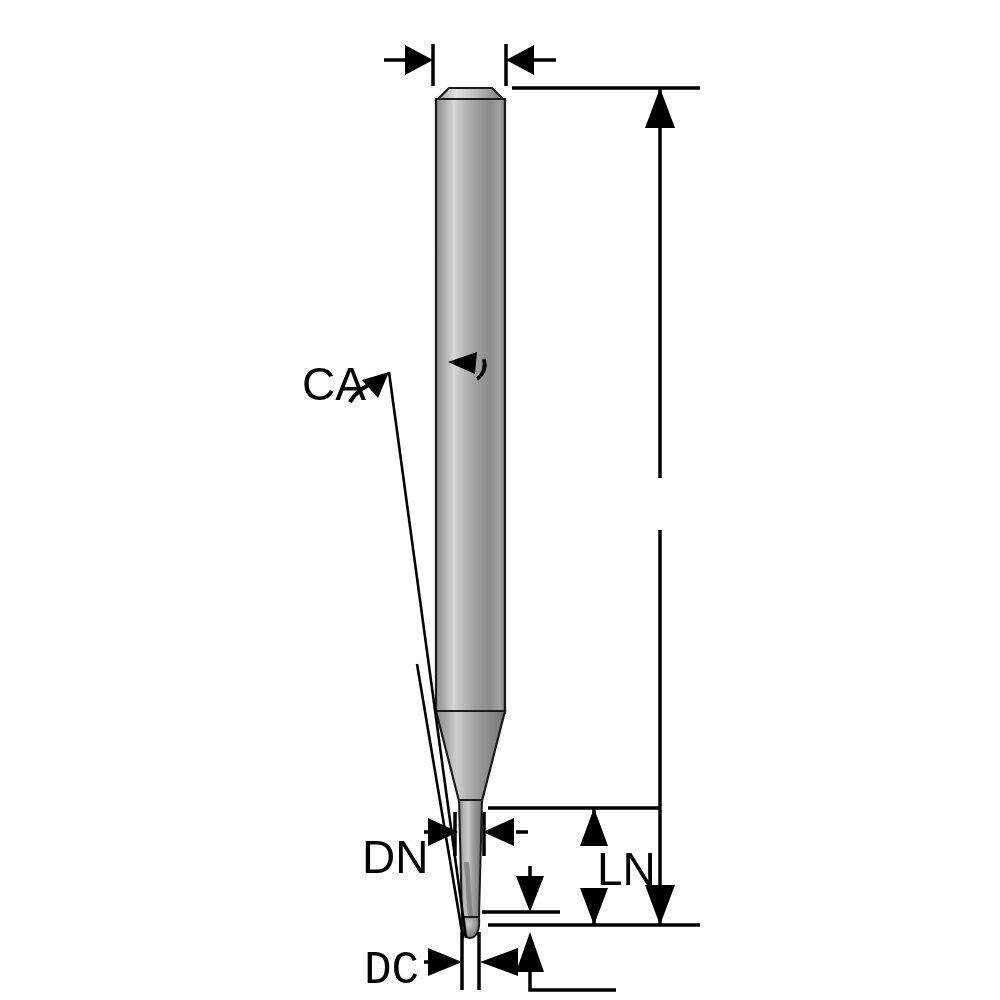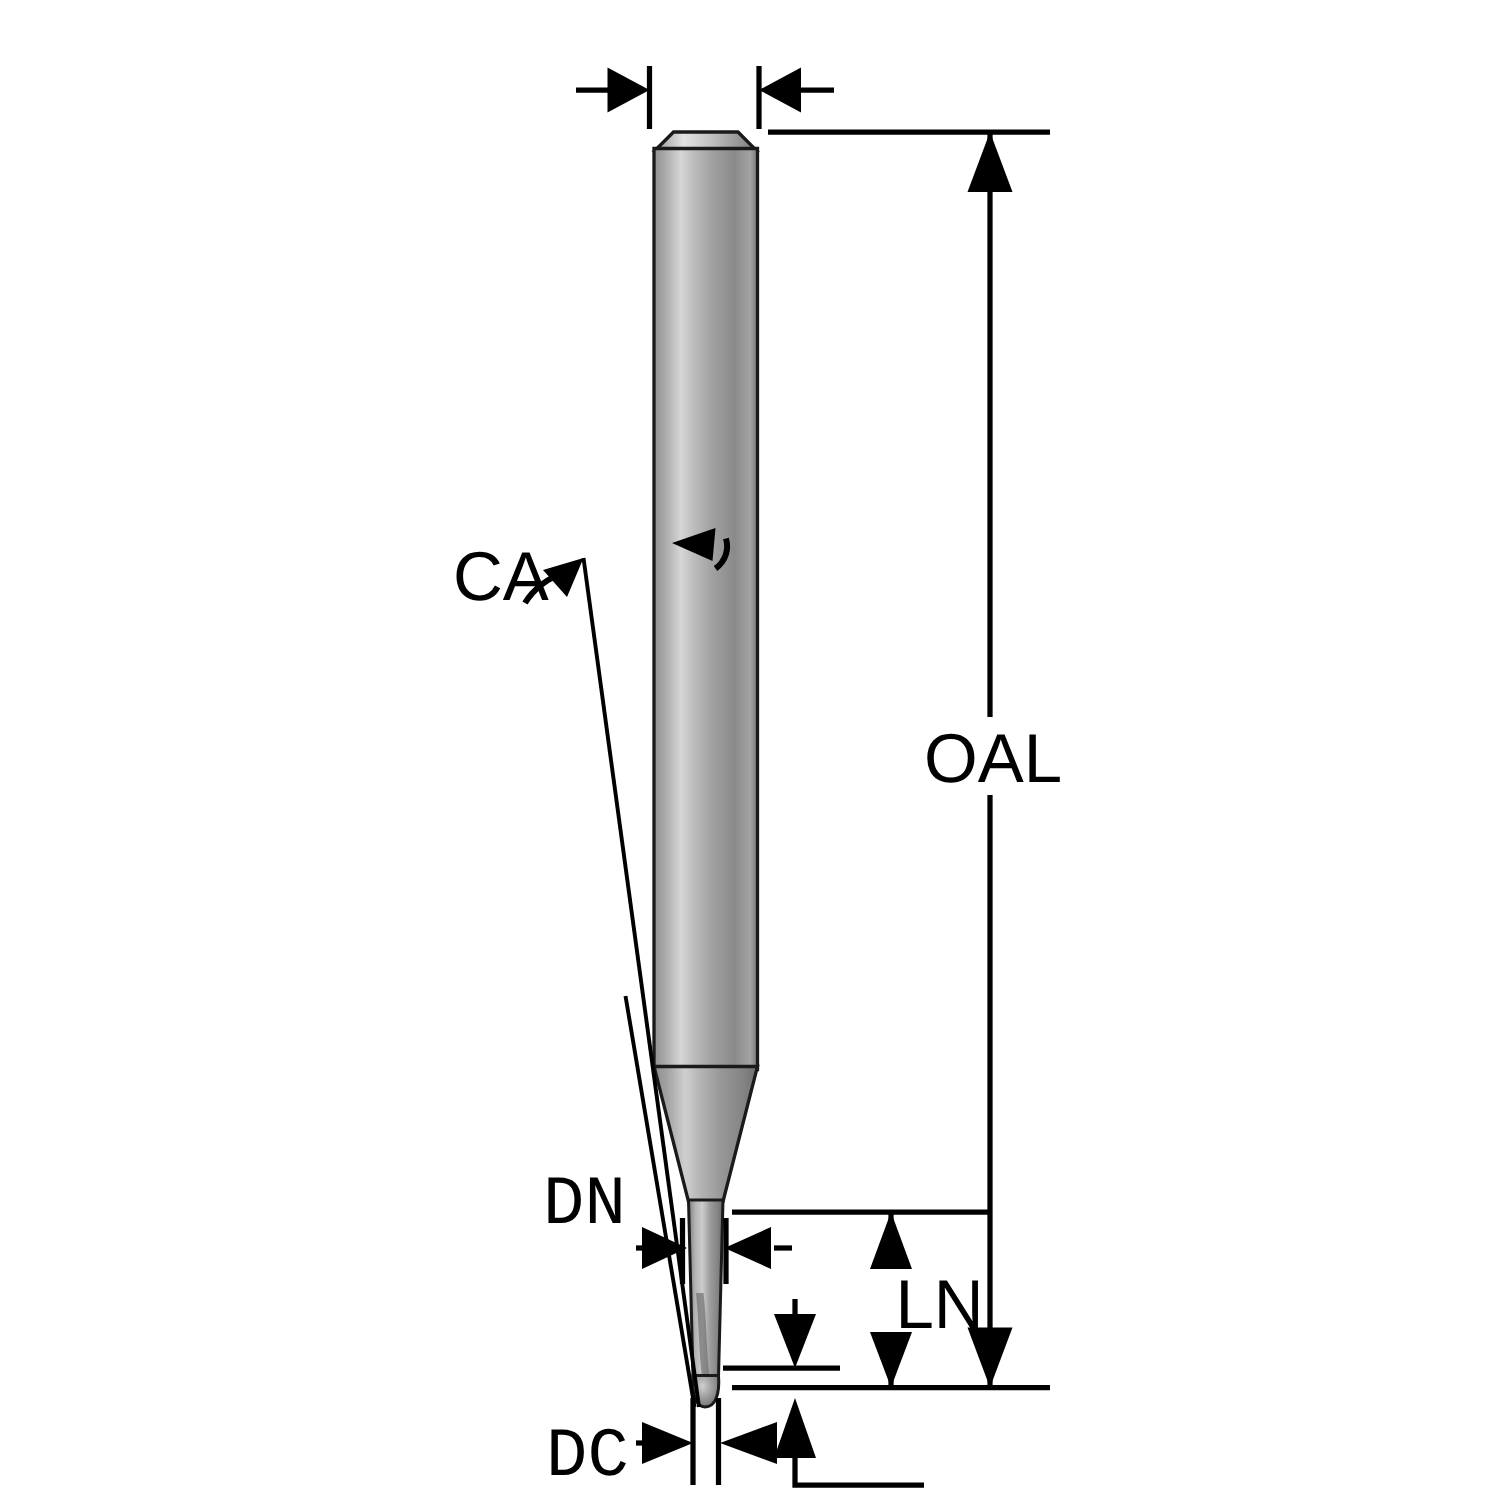--- a/index.html
+++ b/index.html
@@ -28,21 +28,21 @@
     font-size: 46px;
     font-weight: 400;
     color: #000000;
     letter-spacing: 0px;
     white-space: nowrap;
     line-height: 1;
   }
   .lbl-dmm   { left: 418px; top: 2px; }
   .lbl-ca    { left: 302px; top: 347px; margin-top: 14px; }
   .lbl-oal   { left: 616px; top: 482px; }
-  .lbl-dn    { left: 362px; top: 780px; font-family: Liberation Mono, monospace; }
+  .lbl-dn    { left: 362px; top: 834px; }
   .lbl-ln    { left: 597px; top: 846px; }
   .lbl-dc    { left: 364px; top: 948px; font-family: Liberation Mono, monospace; }
   .lbl-apmxs { left: 552px; top: 948px; }
 </style>
 </head>
 <body>
 
 <div id="canvas-root">
 
   <svg id="drawing-svg" viewBox="0 0 1000 1000">
@@ -165,18 +165,17 @@
       <line x1="462" y1="932" x2="462" y2="990" stroke="#000" stroke-width="3.5"></line>
       <line x1="479" y1="932" x2="479" y2="990" stroke="#000" stroke-width="3.5"></line>
       <line x1="424" y1="962" x2="432" y2="962" stroke="#000" stroke-width="3.5"></line>
       <polygon points="428,948 462,962 428,976" fill="#000"></polygon>
       <line x1="520" y1="962" x2="532" y2="962" stroke="#000" stroke-width="3.5"></line>
       <polygon points="518,948 480,962 518,976" fill="#000"></polygon>
     </g>
   </svg>
 
   <div class="dim-label lbl-ca">CA</div>
-  <div class="dim-label lbl-oal">OAL</div>
   <div class="dim-label lbl-dn">DN</div>
   <div class="dim-label lbl-ln">LN</div>
   <div class="dim-label lbl-dc">DC</div>
 
 </div>
 
 </body></html>

